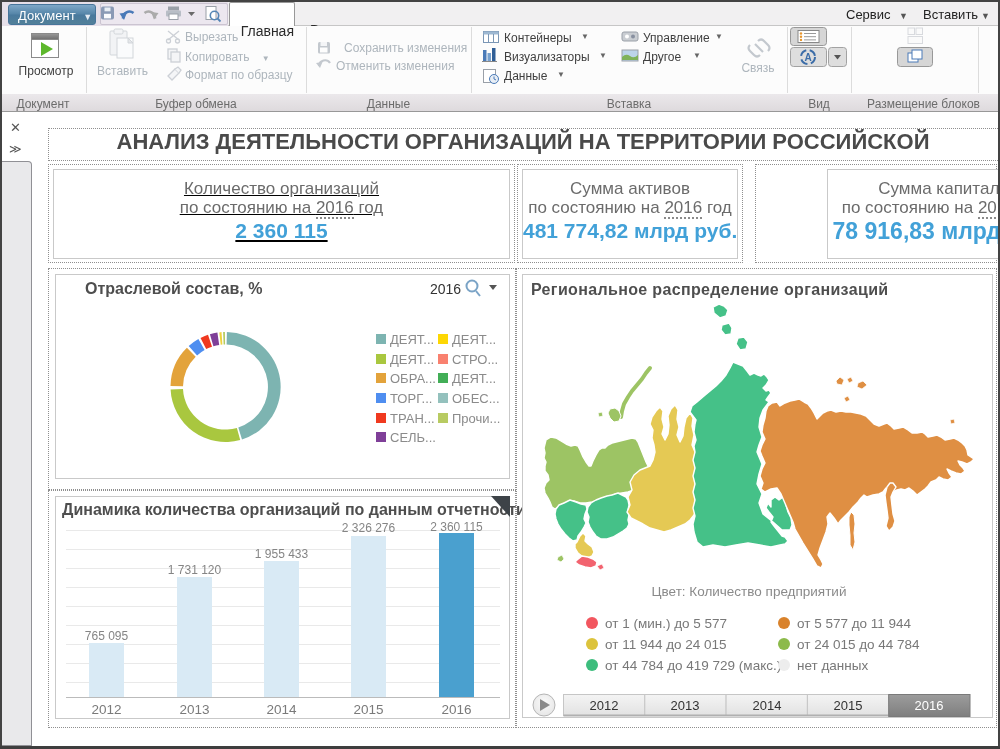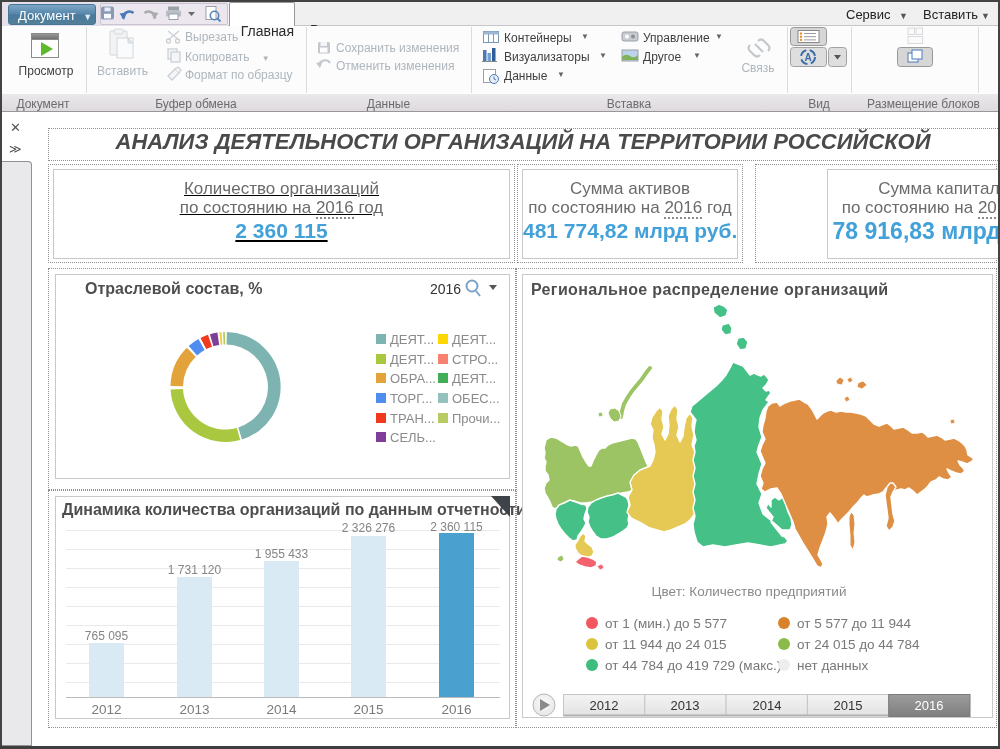--- a/index.html
+++ b/index.html
@@ -67,21 +67,21 @@
 <div class="abs vsep" style="left:306px;"></div>
 <div class="abs vsep" style="left:471px;"></div>
 <div class="abs vsep" style="left:787px;"></div>
 <div class="abs vsep" style="left:851px;"></div>
 <div class="abs vsep" style="left:978px;"></div>
 <div class="abs biglbl" style="left:17px;top:64px;width:58px;">Просмотр</div>
 <div class="abs biglbl dislbl" style="left:95px;top:64px;width:55px;">Вставить</div>
 <div class="abs srow dislbl" style="left:185px;top:30px;">Вырезать</div>
 <div class="abs srow dislbl" style="left:185px;top:49px;">Копировать　<span style="font-size:8px;">▼</span></div>
 <div class="abs srow dislbl" style="left:185px;top:68px;">Формат по образцу</div>
-<div class="abs srow dislbl" style="left:336px;top:41px;">Сохранить изменения</div>
+<div class="abs srow dislbl" style="left:344px;top:41px;">Сохранить изменения</div>
 <div class="abs srow dislbl" style="left:336px;top:59px;">Отменить изменения</div>
 <div class="abs srow" style="left:504px;top:31px;">Контейнеры</div>
 <div class="abs car" style="left:581px;top:32px;font-size:8px;">▼</div>
 <div class="abs srow" style="left:504px;top:50px;">Визуализаторы</div>
 <div class="abs car" style="left:599px;top:51px;font-size:8px;">▼</div>
 <div class="abs srow" style="left:504px;top:69px;">Данные</div>
 <div class="abs car" style="left:557px;top:70px;font-size:8px;">▼</div>
 <div class="abs srow" style="left:643px;top:31px;">Управление</div>
 <div class="abs car" style="left:715px;top:32px;font-size:8px;">▼</div>
 <div class="abs srow" style="left:643px;top:50px;">Другое</div>
@@ -201,21 +201,21 @@
 <div class="abs" id="sidebar-close">✕</div>
 <div class="abs" id="sidebar-exp">≫</div>
 <div class="abs" id="sidepanel"></div>
 
 <div class="abs" id="frameL"></div>
 <div class="abs" id="frameT"></div>
 <div class="abs" id="frameR"></div>
 <div class="abs" id="frameB"></div>
 
 <div class="abs dotted" style="left:48px;top:128px;width:952px;height:33px;border-right:none;"></div>
-<div class="abs" style="left:48px;top:129px;width:950px;text-align:center;font-size:22px;font-weight:bold;color:#4a4a4a;font-style:italic;">АНАЛИЗ ДЕЯТЕЛЬНОСТИ ОРГАНИЗАЦИЙ НА ТЕРРИТОРИИ РОССИЙСКОЙ</div>
+<div class="abs" style="left:48px;top:129px;width:950px;text-align:center;font-size:22px;font-weight:bold;color:#4a4a4a;">АНАЛИЗ ДЕЯТЕЛЬНОСТИ ОРГАНИЗАЦИЙ НА ТЕРРИТОРИИ РОССИЙСКОЙ</div>
 
 <div class="abs dotted" style="left:48px;top:164px;width:467px;height:99px;"></div>
 <div class="abs dotted" style="left:517px;top:164px;width:226px;height:99px;"></div>
 <div class="abs dotted" style="left:755px;top:164px;width:242px;height:99px;"></div>
 
 <div class="abs block" style="left:53px;top:169px;width:457px;height:90px;text-decoration:underline;">
   <div class="kpi-lbl" style="margin-top:9px;">Количество организаций<br>по состоянию на <span class="yr">2016</span> год</div>
   <div class="kpi-num" style="font-size:21px;margin-top:2px;">2 360 115</div>
 </div>
 <div class="abs block" style="left:522px;top:169px;width:216px;height:90px;">

